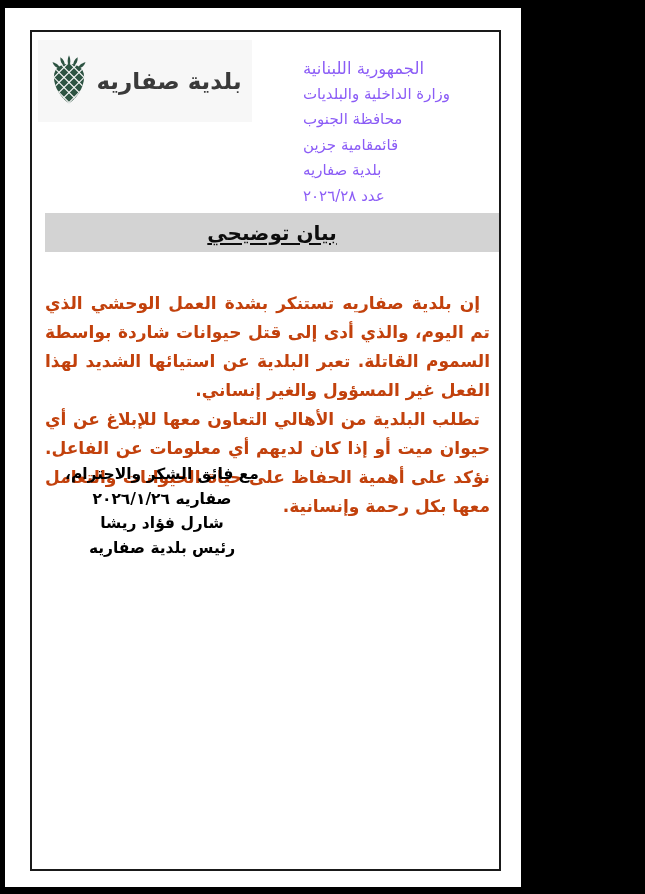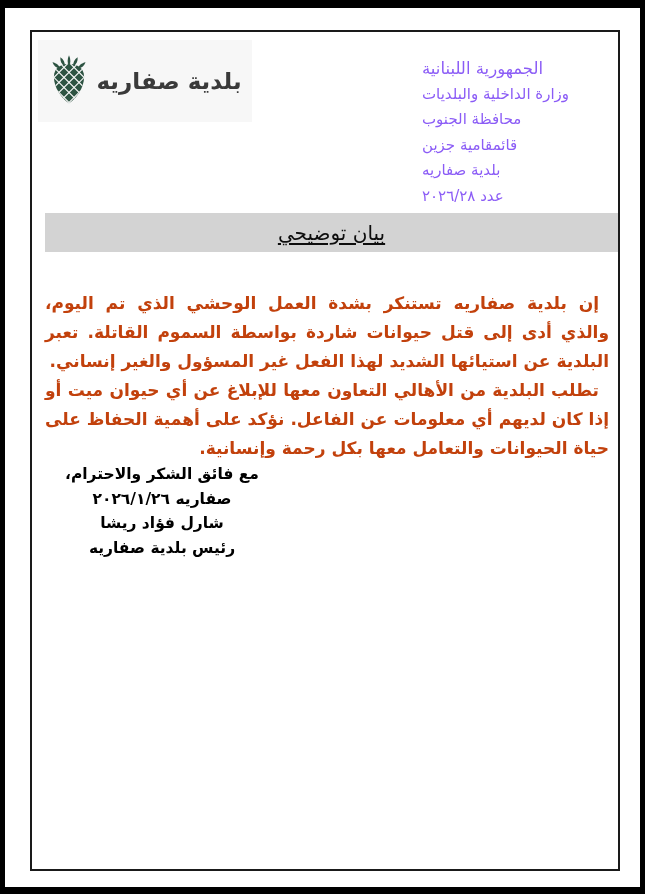--- a/index.html
+++ b/index.html
@@ -5,21 +5,21 @@
   * { margin:0; padding:0; box-sizing:border-box; }
   html,body { width:645px; height:894px; }
   body {
     background:#000;
     position:relative;
     font-family:"DejaVu Sans", sans-serif;
     overflow:hidden;
   }
   .paper {
     position:absolute; left:5px; top:8px;
-    width:635px; height:879px;
+    width:516px; height:879px;
     background:#ffffff;
   }
   .page-frame {
     position:absolute; left:25px; top:22px; right:20px; bottom:16px;
     border:2px solid #1a1a1a;
   }
   .frame-inner { position:absolute; inset:0; }
 
   
   .logo-block {
@@ -53,21 +53,21 @@
 
   
   .title-band {
     position:absolute; top:181px; left:13px; right:0;
     height:39px;
     background:#d3d3d3;
     display:flex; align-items:center; justify-content:center;
   }
   .title-text {
     direction:rtl;
-    font-size:20px; font-weight:normal;
+    font-size:20px; font-weight:bold;
     color:#0d0d0d;
     text-decoration:underline;
     text-underline-offset:3px;
   }
 
   
   .body-text {
     position:absolute; top:257px; left:13px; right:9px;
     direction:rtl; text-align:justify;
     font-size:17px; font-weight:bold;

